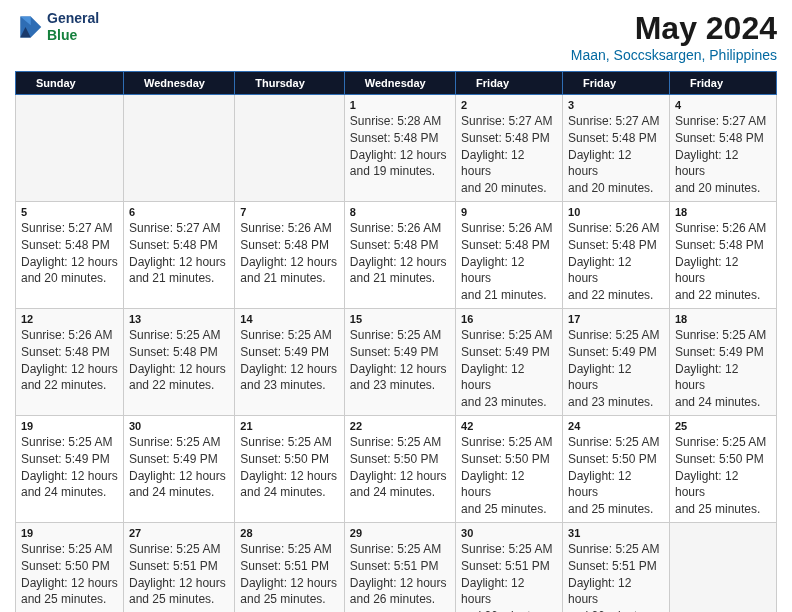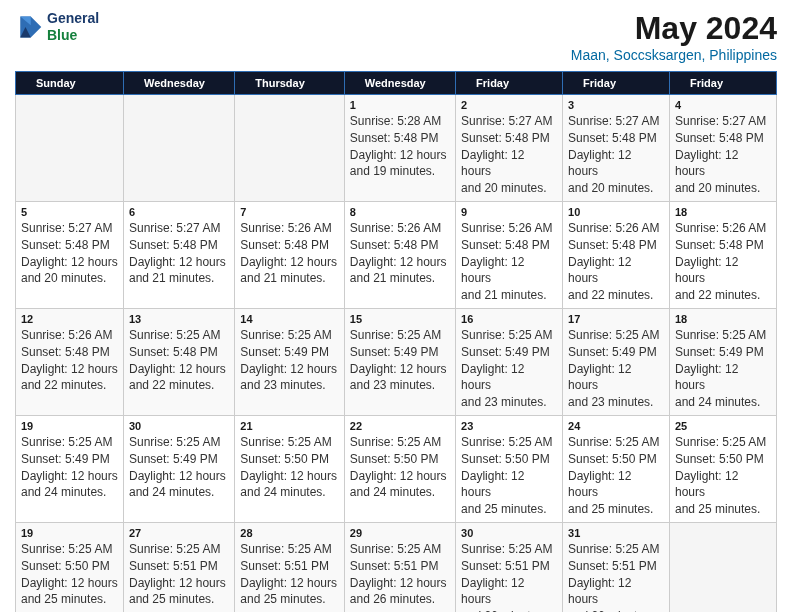--- a/index.html
+++ b/index.html
@@ -287,21 +287,21 @@
 and 24 minutes.</div>
           </td>
           <td>
             <div class="day-number">22</div>
             <div class="day-info" style="white-space: pre-line;">Sunrise: 5:25 AM
 Sunset: 5:50 PM
 Daylight: 12 hours
 and 24 minutes.</div>
           </td>
           <td>
-            <div class="day-number">23</div>
+            <div class="day-number">42</div>
             <div class="day-info" style="white-space: pre-line;">Sunrise: 5:25 AM
 Sunset: 5:50 PM
 Daylight: 12 hours
 and 25 minutes.</div>
           </td>
           <td>
             <div class="day-number">24</div>
             <div class="day-info" style="white-space: pre-line;">Sunrise: 5:25 AM
 Sunset: 5:50 PM
 Daylight: 12 hours

